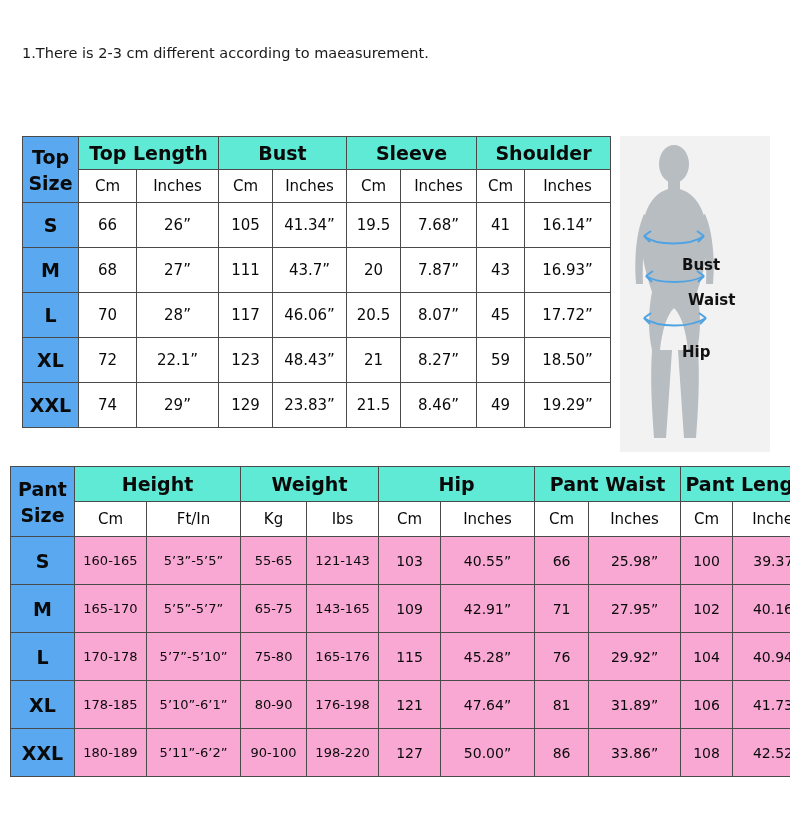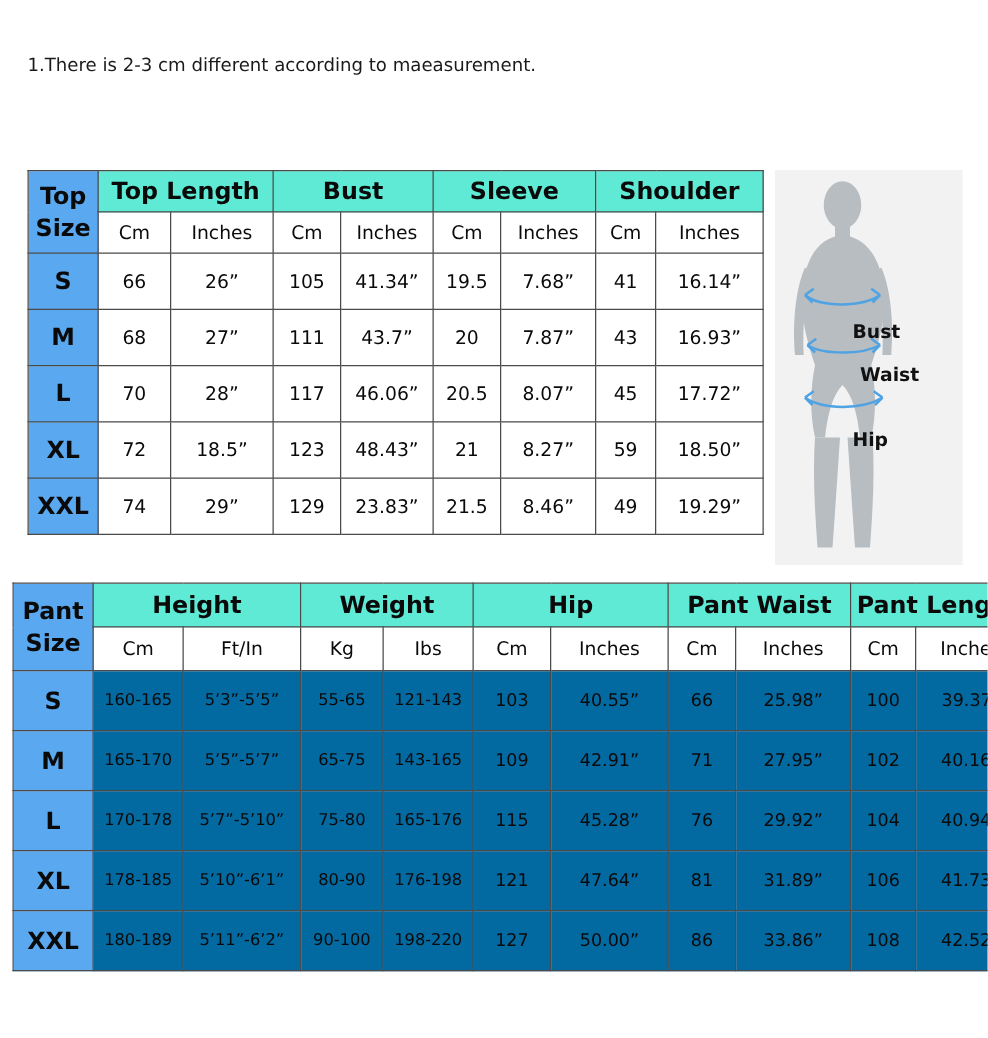--- a/index.html
+++ b/index.html
@@ -148,21 +148,21 @@
     height: 34px;
     background: #ffffff;
   }
   .pant-table .rowlabel {
     font-size: 19px;
     height: 47px;
   }
   .pant-table .cell {
     font-size: 14px;
     height: 47px;
-    background: #0369a1;
+    background: #f9a8d4;
   }
   .pant-table .cell.narrow {
     font-size: 13px;
   }
 </style>
 </head>
 <body>
 
 <div class="page">
 
@@ -234,21 +234,21 @@
           <td class="cell">117</td>
           <td class="cell">46.06”</td>
           <td class="cell">20.5</td>
           <td class="cell">8.07”</td>
           <td class="cell">45</td>
           <td class="cell">17.72”</td>
         </tr>
         <tr>
           <td class="rowlabel">XL</td>
           <td class="cell">72</td>
-          <td class="cell">18.5”</td>
+          <td class="cell">22.1”</td>
           <td class="cell">123</td>
           <td class="cell">48.43”</td>
           <td class="cell">21</td>
           <td class="cell">8.27”</td>
           <td class="cell">59</td>
           <td class="cell">18.50”</td>
         </tr>
         <tr>
           <td class="rowlabel">XXL</td>
           <td class="cell">74</td>

